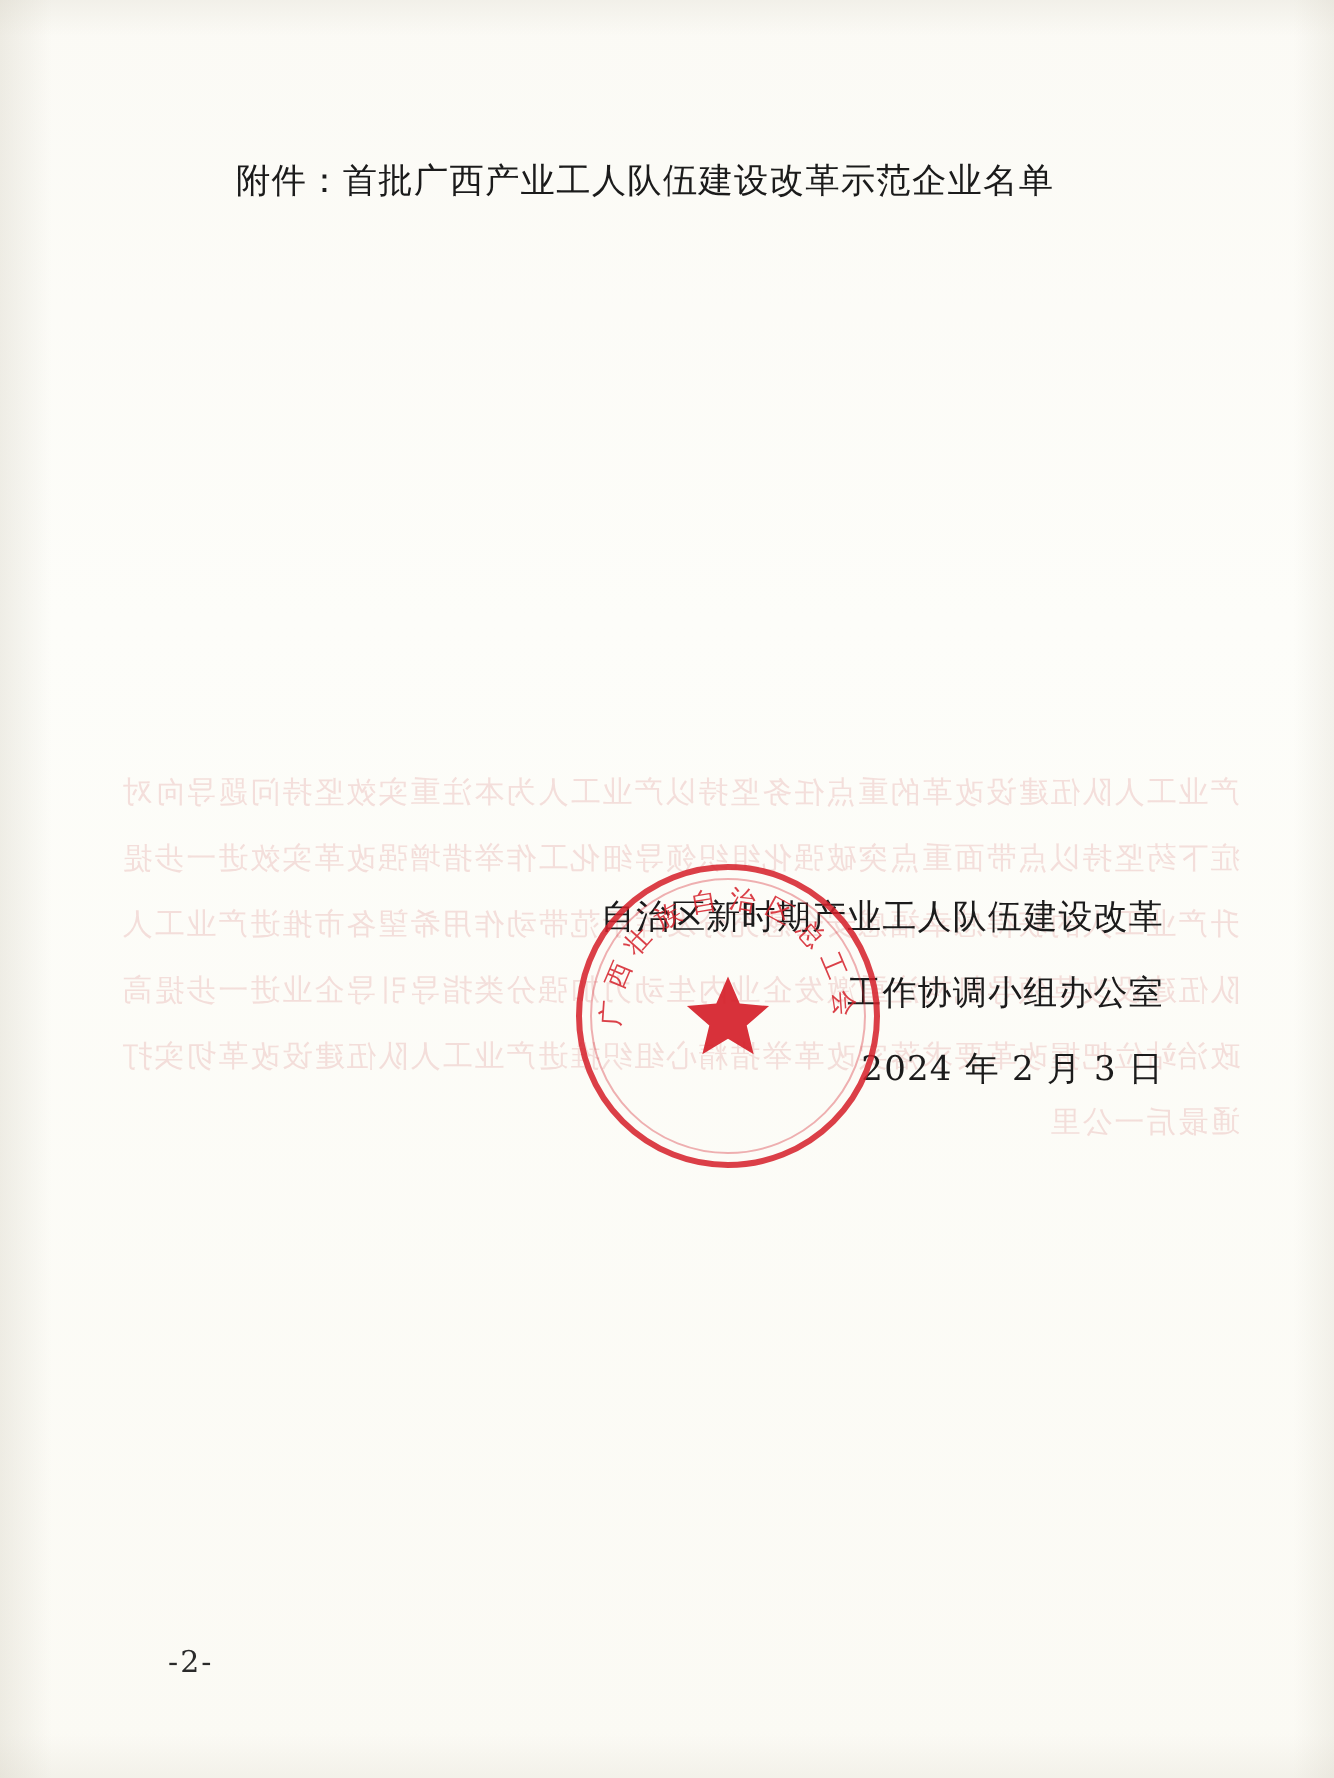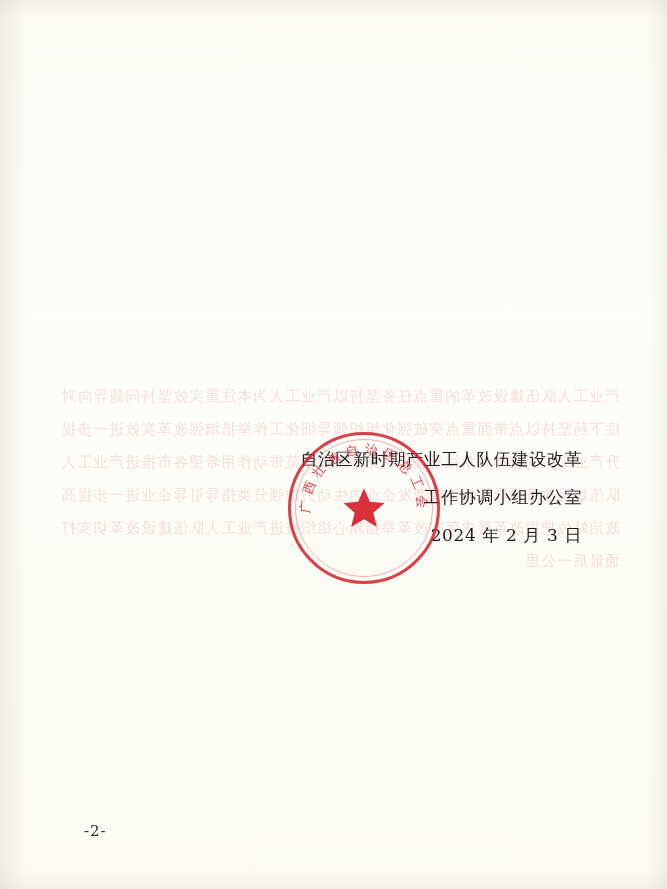--- a/index.html
+++ b/index.html
@@ -138,20 +138,21 @@
   }
 </style>
 </head>
 <body>
 
 <div class="page">
 
   <div class="ghost">产业工人队伍建设改革的重点任务坚持以产业工人为本注重实效坚持问题导向对症下药坚持以点带面重点突破强化组织领导细化工作举措增强改革实效进一步提升产业工人的获得感幸福感安全感充分发挥示范带动作用希望各市推进产业工人队伍建设改革领导机构注重激发企业内生动力加强分类指导引导企业进一步提高政治站位把握改革要求落实改革举措精心组织推进产业工人队伍建设改革切实打通最后一公里</div>
 
   <div class="content">
+    <p class="attachment">附件：首批广西产业工人队伍建设改革示范企业名单</p>
   </div>
 
   <div class="signature">
     <div class="sig-line l1">自治区新时期产业工人队伍建设改革</div>
     <div class="sig-line l2">工作协调小组办公室</div>
     <div class="sig-line l4">2024 年 2 月 3 日</div>
   </div>
 
   <div class="stamp">
     <div class="ring"></div>

